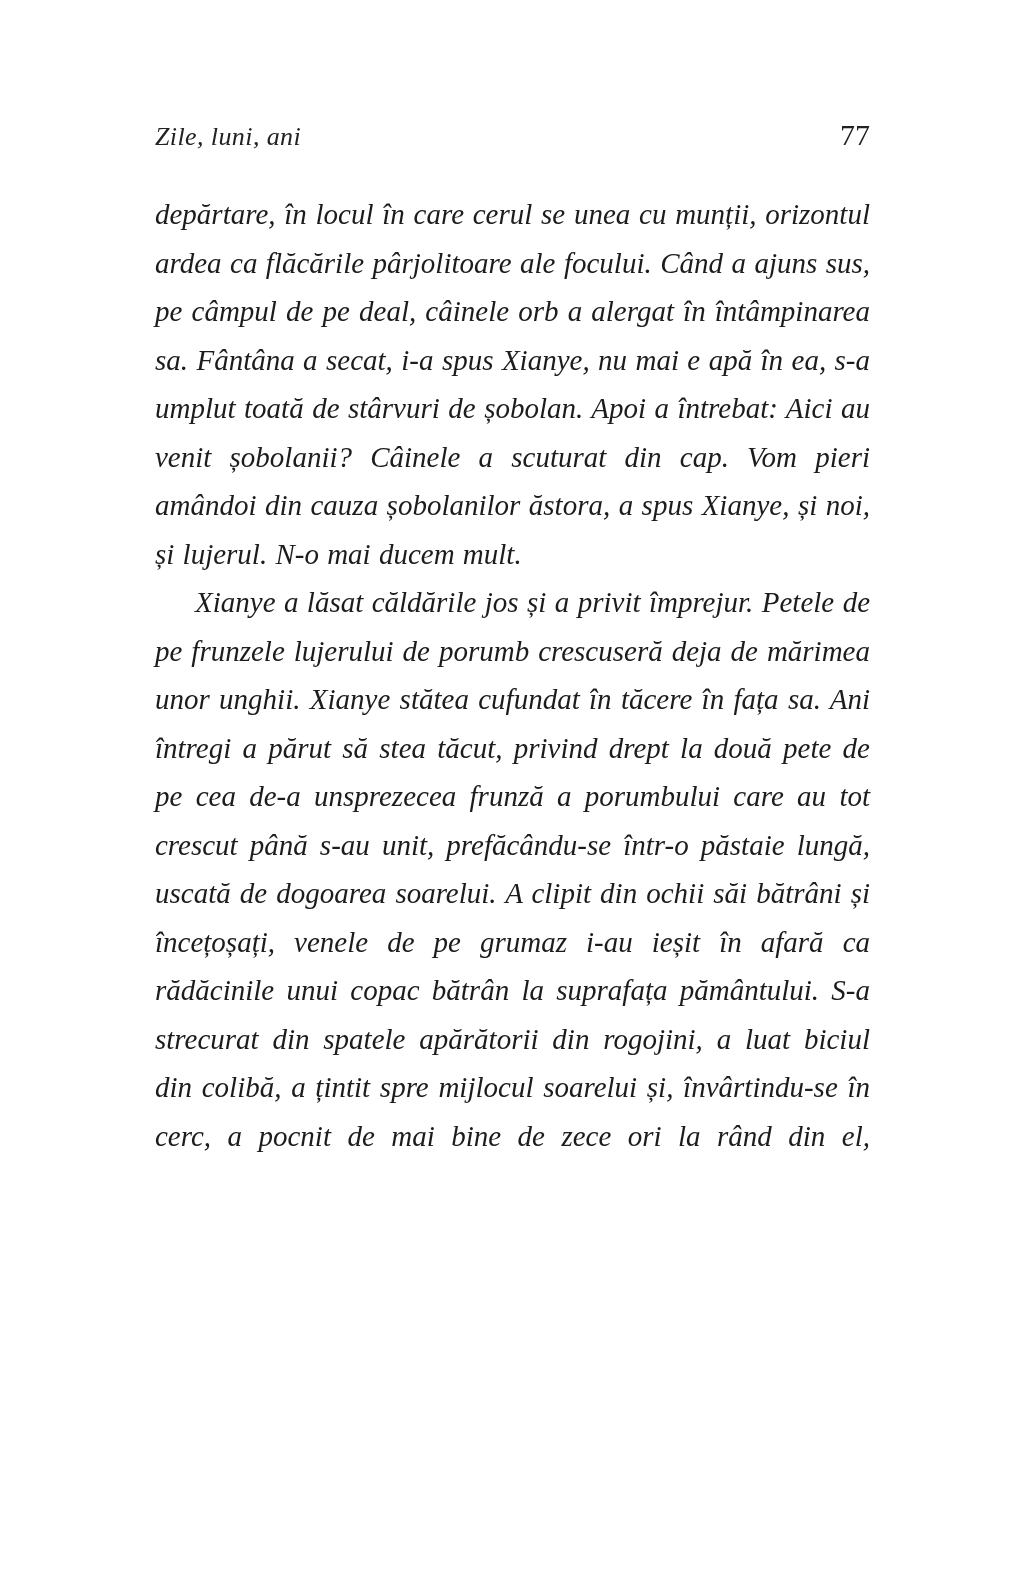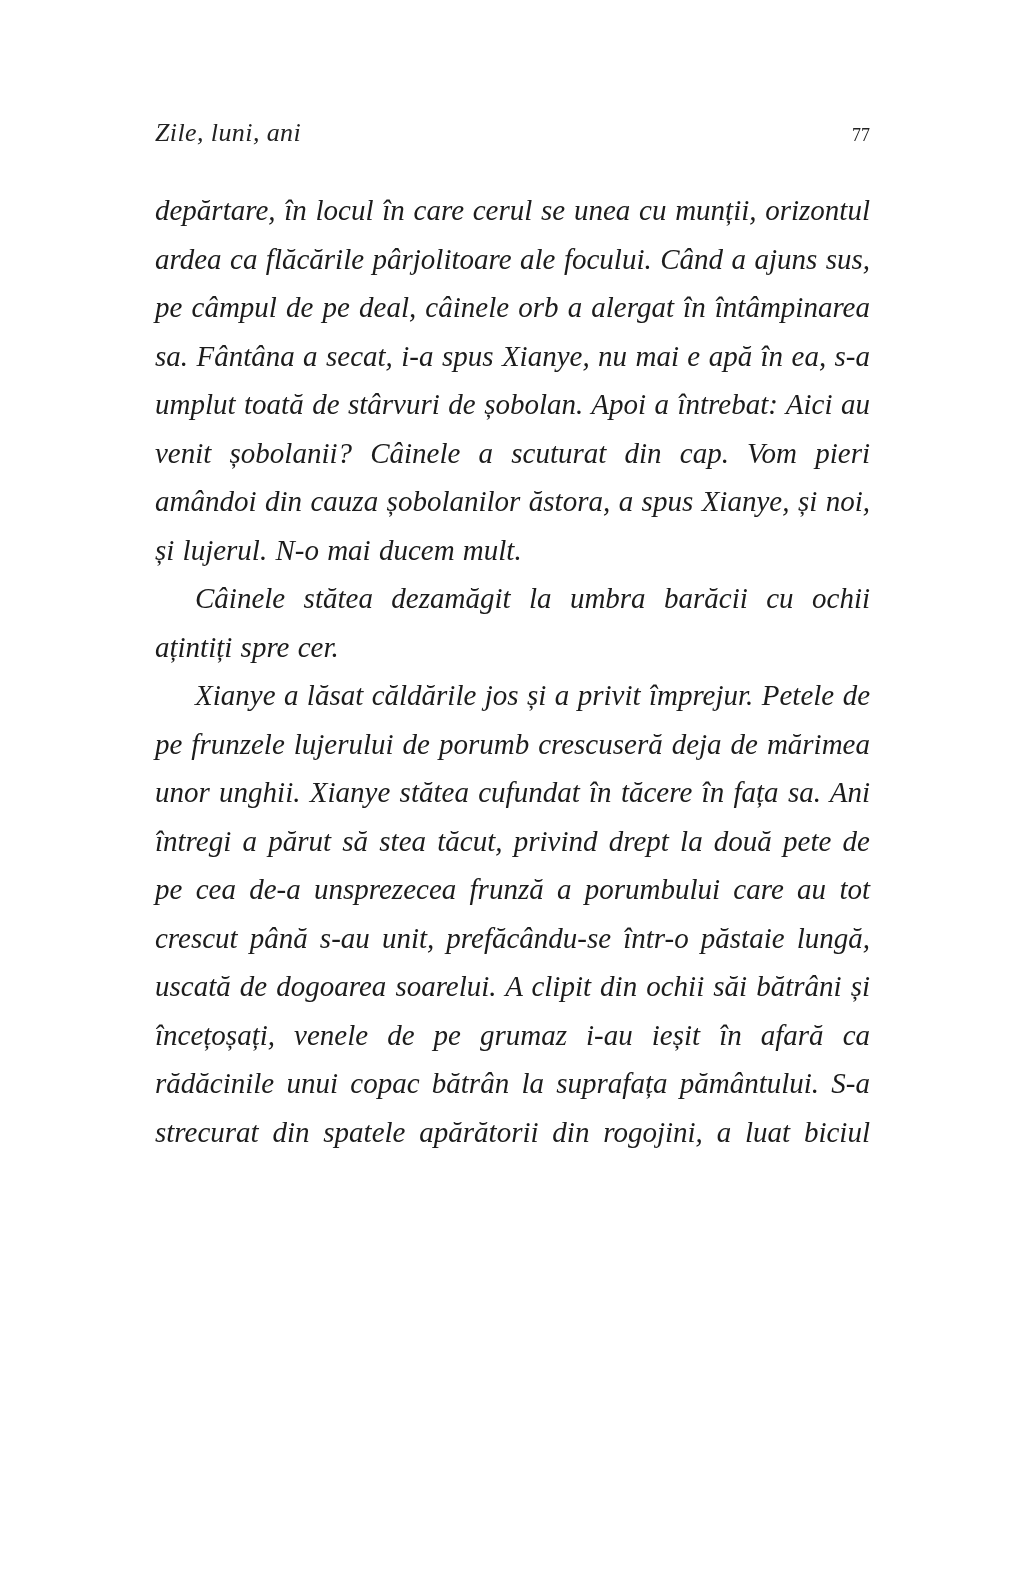--- a/index.html
+++ b/index.html
@@ -30,21 +30,21 @@
       margin-bottom: 38px;
     }
     .running-title {
       font-style: italic;
       font-size: 26px;
       letter-spacing: 0.4px;
       color: #222222;
     }
     .page-number {
       font-style: normal;
-      font-size: 18px;
+      font-size: 30px;
       color: #222222;
     }
     .body-text {
       font-size: 29px;
       line-height: 48.5px;
       text-align: justify;
       color: #1c1c1c;
       word-spacing: 1px;
     }
     .body-text p {
@@ -60,16 +60,15 @@
 <body>
 
 <div class="page">
   <header class="page-header">
     <span class="running-title">Zile, luni, ani</span>
     <span class="page-number">77</span>
   </header>
 
   <main class="body-text">
     <p class="para">depărtare, în locul în care cerul se unea cu munții, orizontul ardea ca flăcările pârjolitoare ale focului. Când a ajuns sus, pe câmpul de pe deal, câinele orb a alergat în întâmpinarea sa. Fântâna a secat, i-a spus Xianye, nu mai e apă în ea, s-a umplut toată de stârvuri de șobolan. Apoi a întrebat: Aici au venit șobolanii? Câinele a scuturat din cap. Vom pieri amândoi din cauza șobolanilor ăstora, a spus Xianye, și noi, și lujerul. N-o mai ducem mult.</p>
-    <p class="para indent">Câinele stătea dezamăgit la umbra barăcii cu ochii ațintiți spre cer.</p>
     <p class="para indent">Xianye a lăsat căldările jos și a privit împrejur. Petele de pe frunzele lujerului de porumb crescuseră deja de mărimea unor unghii. Xianye stătea cufundat în tăcere în fața sa. Ani întregi a părut să stea tăcut, privind drept la două pete de pe cea de-a unsprezecea frunză a porumbului care au tot crescut până s-au unit, prefăcându-se într-o păstaie lungă, uscată de dogoarea soarelui. A clipit din ochii săi bătrâni și încețoșați, venele de pe grumaz i-au ieșit în afară ca rădăcinile unui copac bătrân la suprafața pământului. S-a strecurat din spatele apărătorii din rogojini, a luat biciul din colibă, a țintit spre mijlocul soarelui și, învârtindu-se în cerc, a pocnit de mai bine de zece ori la rând din el, ciopârțind</p>
   </main>
 </div>
 
 </body></html>

